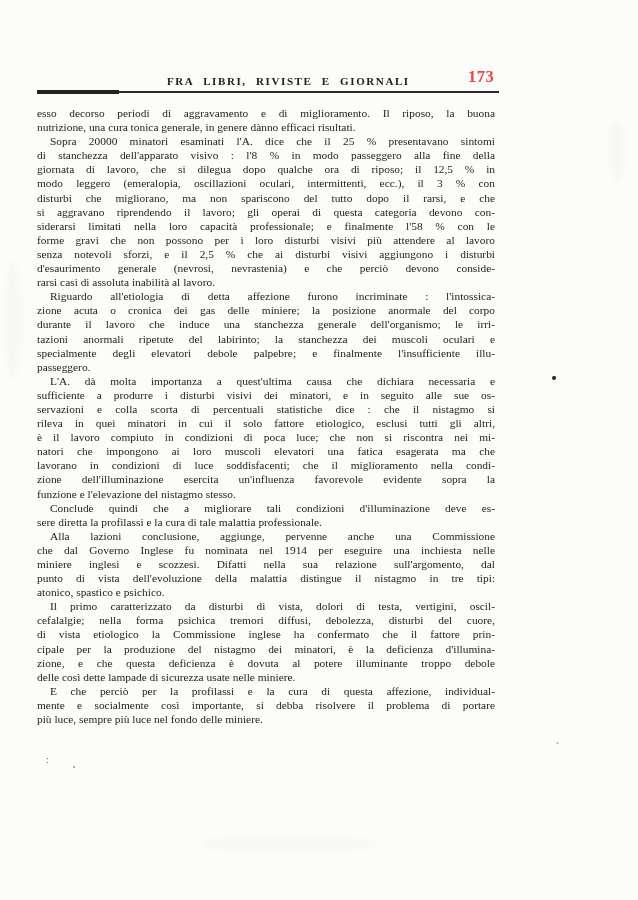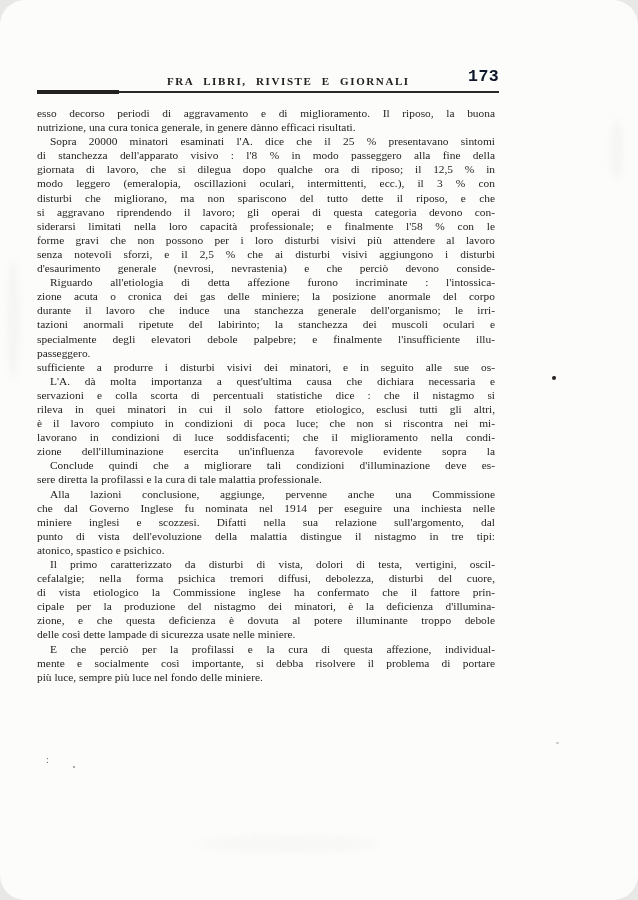--- a/index.html
+++ b/index.html
@@ -4,41 +4,39 @@
 <style>
   html,body{margin:0;padding:0;background:#e8e8e6;}
   .page{
     position:relative;
     width:638px;height:900px;
     margin:0 auto;
     background:#fcfcfb;
     overflow:hidden;
     font-family:"Liberation Serif", serif;
     color:#262220;
-    border-radius:25px;
   }
   
   .running-head-title{
     position:absolute;
     left:167px; top:75px;
     font-size:11px;
     font-weight:bold;
     letter-spacing:1.6px;
     word-spacing:5px;
     white-space:nowrap;
     color:#24201d;
   }
   .page-number{
     position:absolute;
     left:468px; top:67px;
     font-size:16.5px;
     font-weight:bold;
     letter-spacing:0.5px;
-    color:#0f172a;
-    font-family:Liberation Mono, monospace;
+    color:#ef4444;
   }
   .head-rule{
     position:absolute;
     left:37px; top:91px;
     width:462px; height:2px;
     background:#2c2a27;
   }
   .head-rule-heavy{
     position:absolute;
     left:37px; top:90px;
@@ -116,39 +114,42 @@
   <div class="head-rule"></div>
   <div class="head-rule-heavy"></div>
 
   <div class="text-block">
       <div class="line">esso decorso periodi di aggravamento e di miglioramento. Il riposo, la buona</div>
       <div class="line last">nutrizione, una cura tonica generale, in genere dànno efficaci risultati.</div>
       <div class="line indent">Sopra 20000 minatori esaminati l'A. dice che il 25 % presentavano sintomi</div>
       <div class="line">di stanchezza dell'apparato visivo : l'8 % in modo passeggero alla fine della</div>
       <div class="line">giornata di lavoro, che si dilegua dopo qualche ora di riposo; il 12,5 % in</div>
       <div class="line">modo leggero (emeralopia, oscillazioni oculari, intermittenti, ecc.), il 3 % con</div>
-      <div class="line">disturbi che migliorano, ma non spariscono del tutto dette il riposo, e che</div>
+      <div class="line">disturbi che migliorano, ma non spariscono del tutto dopo il rarsi, e che</div>
       <div class="line">si aggravano riprendendo il lavoro; gli operai di questa categoria devono con-</div>
       <div class="line">siderarsi limitati nella loro capacità professionale; e finalmente l'58 % con le</div>
       <div class="line">forme gravi che non possono per i loro disturbi visivi più attendere al lavoro</div>
       <div class="line">senza notevoli sforzi, e il 2,5 % che ai disturbi visivi aggiungono i disturbi</div>
       <div class="line">d'esaurimento generale (nevrosi, nevrastenia) e che perciò devono conside-</div>
+      <div class="line last">rarsi casi di assoluta inabilità al lavoro.</div>
       <div class="line indent">Riguardo all'etiologia di detta affezione furono incriminate : l'intossica-</div>
       <div class="line">zione acuta o cronica dei gas delle miniere; la posizione anormale del corpo</div>
       <div class="line">durante il lavoro che induce una stanchezza generale dell'organismo; le irri-</div>
       <div class="line">tazioni anormali ripetute del labirinto; la stanchezza dei muscoli oculari e</div>
       <div class="line">specialmente degli elevatori debole palpebre; e finalmente l'insufficiente illu-</div>
       <div class="line last">passeggero.</div>
+      <div class="line indent">L'A. dà molta importanza a quest'ultima causa che dichiara necessaria e</div>
       <div class="line">sufficiente a produrre i disturbi visivi dei minatori, e in seguito alle sue os-</div>
-      <div class="line indent">L'A. dà molta importanza a quest'ultima causa che dichiara necessaria e</div>
       <div class="line">servazioni e colla scorta di percentuali statistiche dice : che il nistagmo si</div>
       <div class="line">rileva in quei minatori in cui il solo fattore etiologico, esclusi tutti gli altri,</div>
       <div class="line">è il lavoro compiuto in condizioni di poca luce; che non si riscontra nei mi-</div>
+      <div class="line">natori che impongono ai loro muscoli elevatori una fatica esagerata ma che</div>
       <div class="line">lavorano in condizioni di luce soddisfacenti; che il miglioramento nella condi-</div>
       <div class="line">zione dell'illuminazione esercita un'influenza favorevole evidente sopra la</div>
+      <div class="line last">funzione e l'elevazione del nistagmo stesso.</div>
       <div class="line indent">Conclude quindi che a migliorare tali condizioni d'illuminazione deve es-</div>
       <div class="line last">sere diretta la profilassi e la cura di tale malattia professionale.</div>
       <div class="line indent">Alla lazioni conclusione, aggiunge, pervenne anche una Commissione</div>
       <div class="line">che dal Governo Inglese fu nominata nel 1914 per eseguire una inchiesta nelle</div>
       <div class="line">miniere inglesi e scozzesi. Difatti nella sua relazione sull'argomento, dal</div>
       <div class="line">punto di vista dell'evoluzione della malattia distingue il nistagmo in tre tipi:</div>
       <div class="line last">atonico, spastico e psichico.</div>
       <div class="line indent">Il primo caratterizzato da disturbi di vista, dolori di testa, vertigini, oscil-</div>
       <div class="line">cefalalgie; nella forma psichica tremori diffusi, debolezza, disturbi del cuore,</div>
       <div class="line">di vista etiologico la Commissione inglese ha confermato che il fattore prin-</div>

